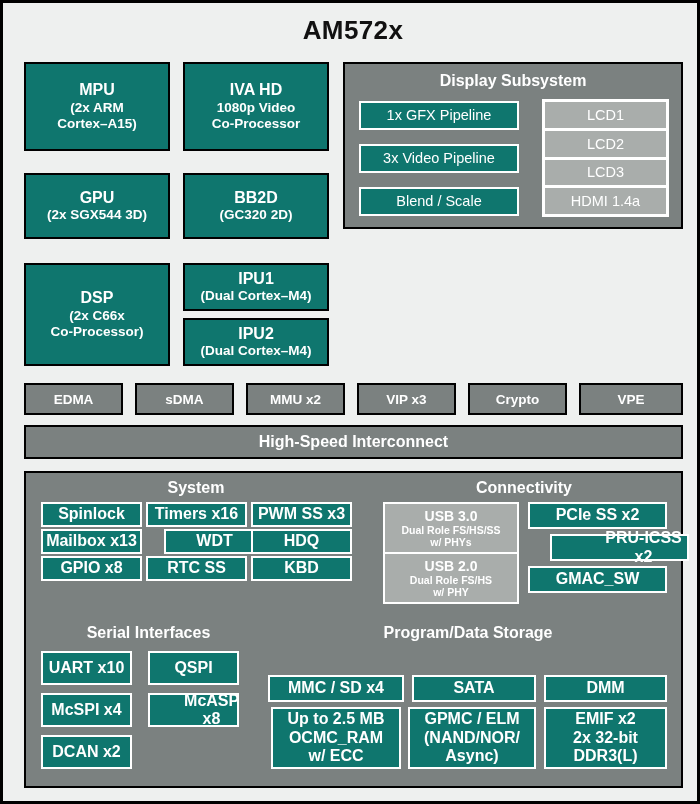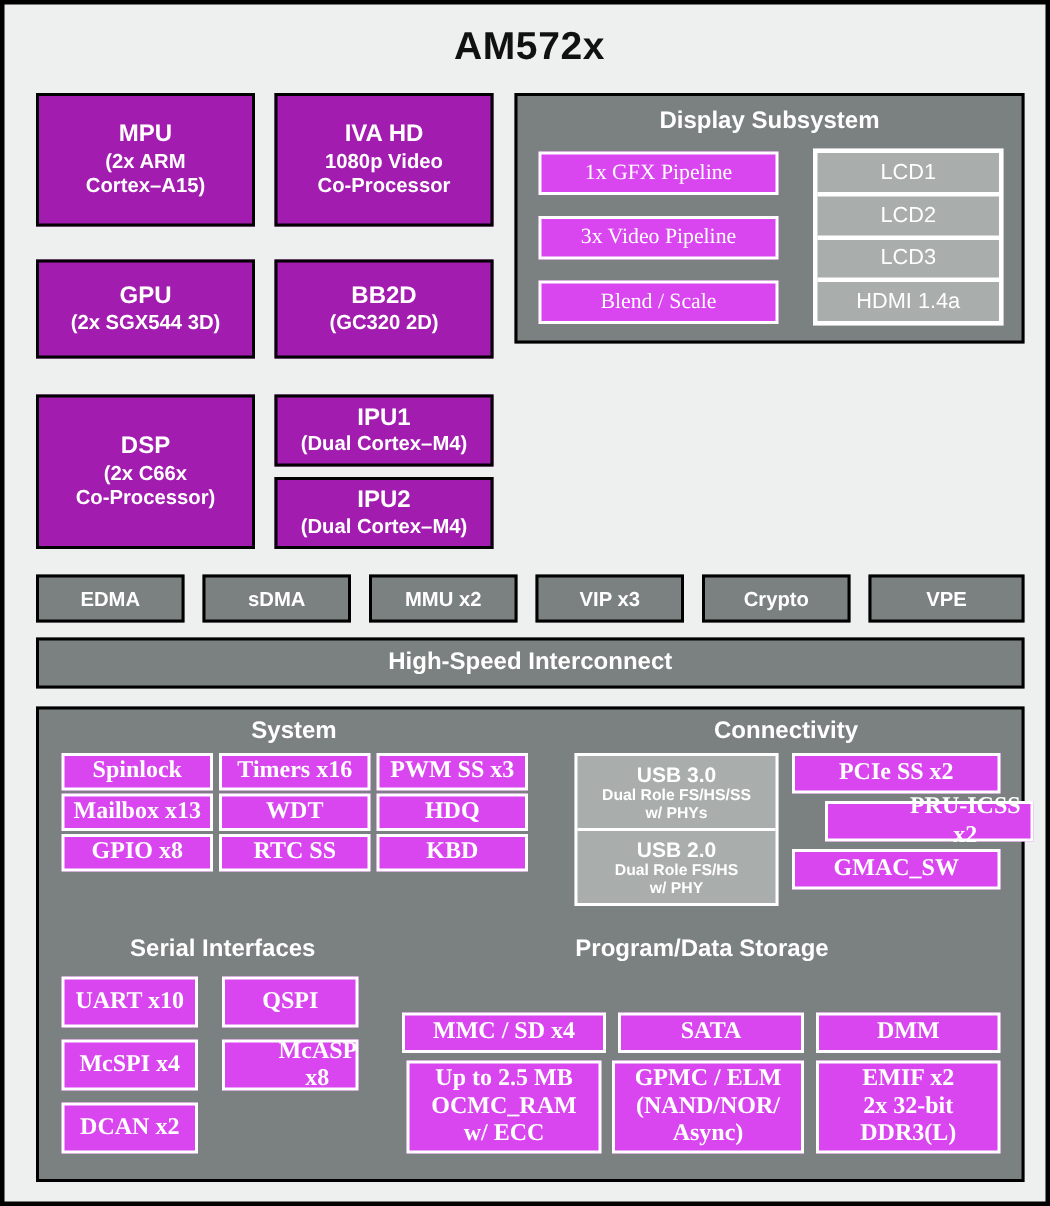--- a/index.html
+++ b/index.html
@@ -20,21 +20,21 @@
   #chip-title{
     position:absolute;left:0;top:12px;width:700px;
     text-align:center;
     font-size:26px;font-weight:bold;color:#111;
     letter-spacing:.4px;
   }
 
   
   .core{
     position:absolute;
-    background:#a21caf;
+    background:#0f766e;
     border:2px solid #000;
     box-sizing:border-box;
     color:#fff;
     display:flex;flex-direction:column;
     align-items:center;justify-content:center;
     text-align:center;
     font-weight:bold;
     line-height:1.18;
   }
   .core .t1{font-size:16px;}
@@ -48,30 +48,29 @@
     box-sizing:border-box;
   }
   .gtitle{
     text-align:center;color:#fff;font-weight:bold;font-size:16px;
     line-height:1.1;
   }
 
   
   .lbox{
     position:absolute;
-    background:#d946ef;
+    background:#0f766e;
     border:2px solid #fff;
     box-sizing:border-box;
     color:#fff;
     display:flex;flex-direction:column;
     align-items:center;justify-content:center;
     text-align:center;
     font-weight:bold;
     line-height:1.15;
-    font-family:Liberation Serif, serif;
   }
   .lbox.thin{font-weight:normal;font-size:14.5px;}
 
   
   .mbar{
     position:absolute;
     background:#7b8180;
     border:2px solid #000;
     box-sizing:border-box;
     color:#fff;font-weight:bold;font-size:13.5px;
@@ -188,21 +187,21 @@
 
   <div class="gbox" style="left:21px;top:468px;width:659px;height:317px;"></div>
 
   <div class="gtitle" style="position:absolute;left:38px;top:476px;width:310px;">System</div>
 
   <div class="lbox" style="left:38px;top:499px;width:101px;height:25px;">Spinlock</div>
   <div class="lbox" style="left:143px;top:499px;width:101px;height:25px;">Timers x16</div>
   <div class="lbox" style="left:248px;top:499px;width:101px;height:25px;">PWM SS x3</div>
 
   <div class="lbox" style="left:38px;top:526px;width:101px;height:25px;">Mailbox x13</div>
-  <div class="lbox" style="left:143px;top:526px;width:101px;height:25px;">WDT</div>
+  <div class="lbox" style="left:161px;top:526px;width:101px;height:25px;">WDT</div>
   <div class="lbox" style="left:248px;top:526px;width:101px;height:25px;">HDQ</div>
 
   <div class="lbox" style="left:38px;top:553px;width:101px;height:25px;">GPIO x8</div>
   <div class="lbox" style="left:143px;top:553px;width:101px;height:25px;">RTC SS</div>
   <div class="lbox" style="left:248px;top:553px;width:101px;height:25px;">KBD</div>
 
   <div class="gtitle" style="position:absolute;left:378px;top:476px;width:286px;">Connectivity</div>
 
   <div id="usb-stack" style="left:380px;top:499px;width:136px;height:102px;">
     <div class="usb-item">

